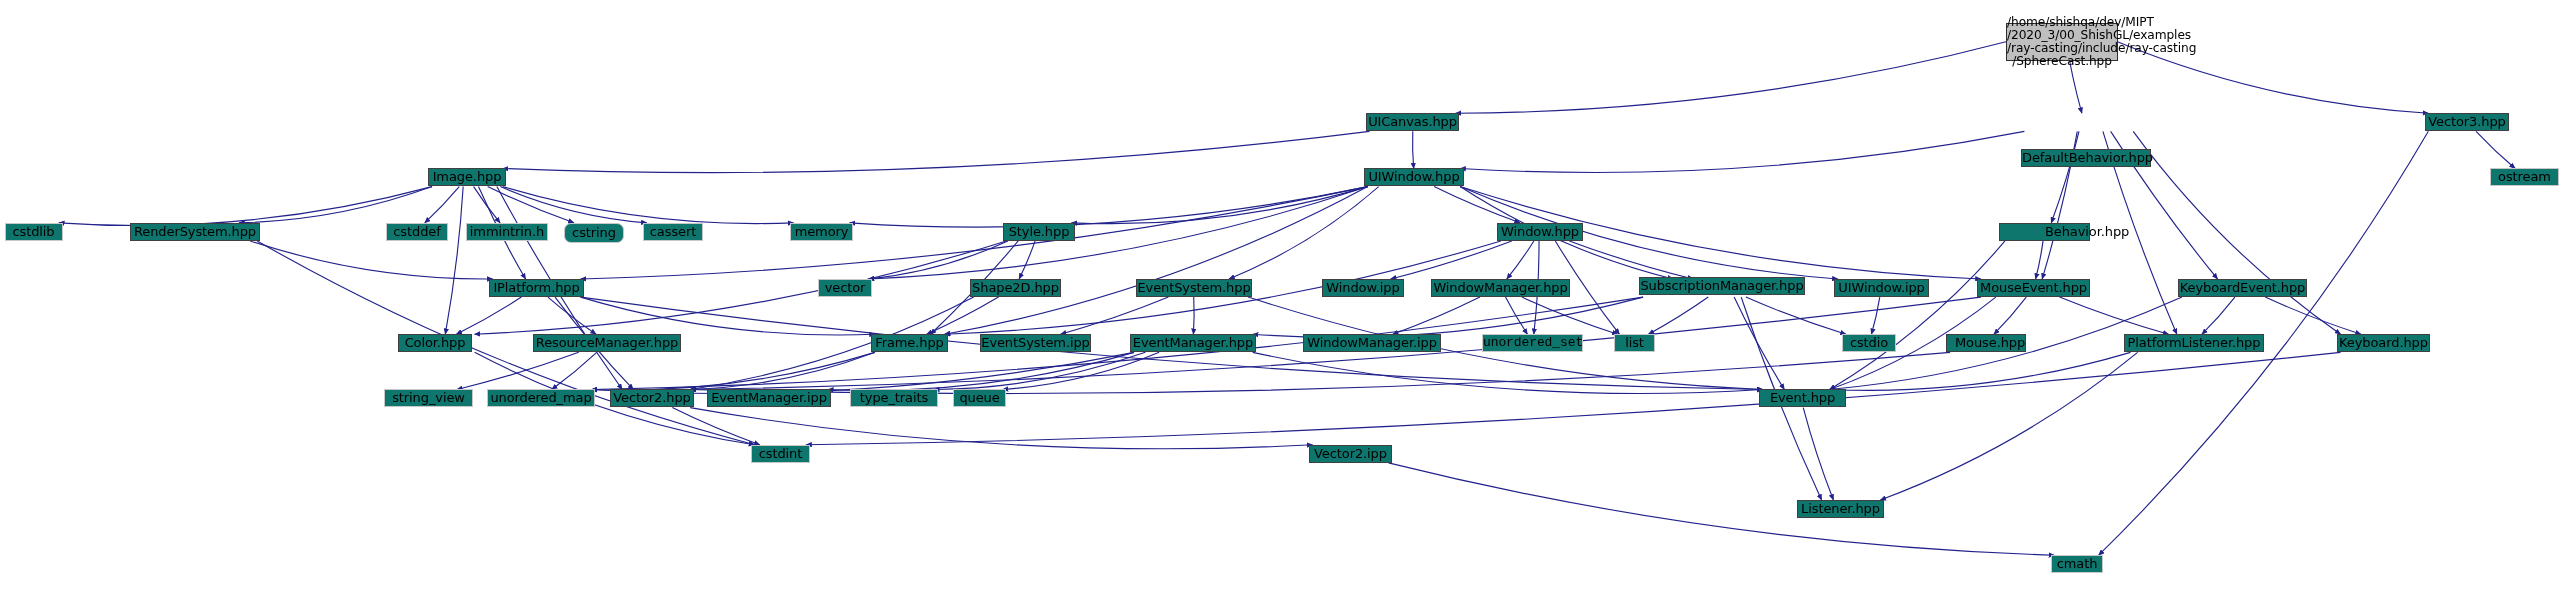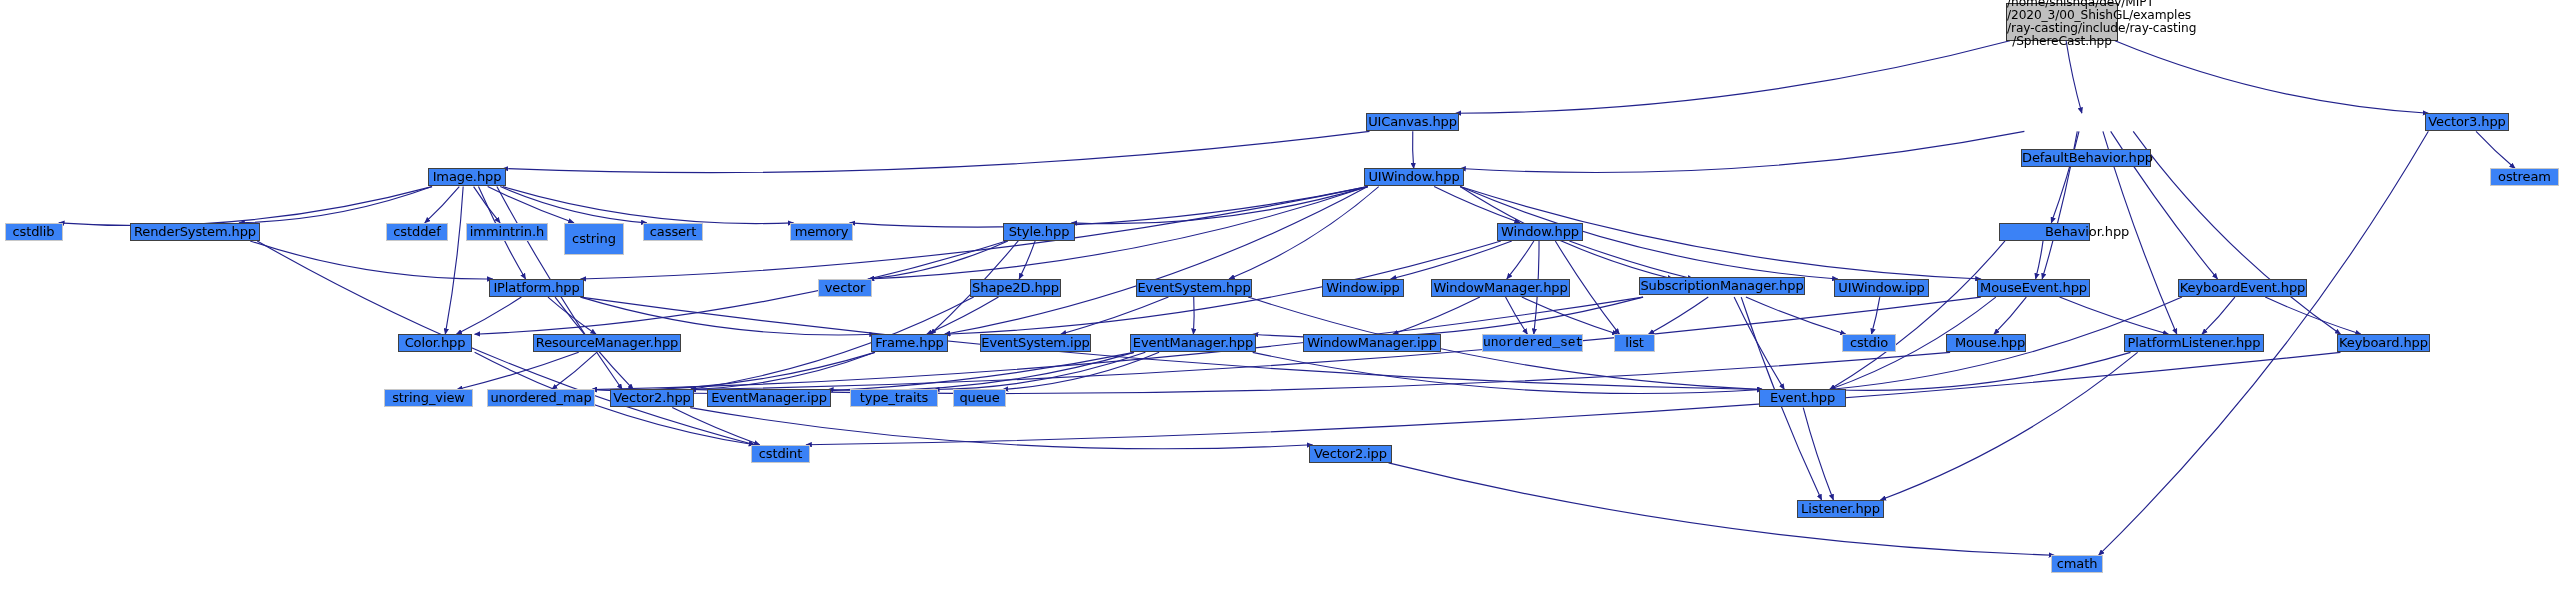--- a/index.html
+++ b/index.html
@@ -33,36 +33,37 @@
     width: 2576px;
     height: 615px;
   }
   .gnode {
     position: absolute;
     box-sizing: border-box;
     display: flex;
     align-items: center;
     justify-content: center;
     text-align: center;
-    background: #3b82f6;
+    background: #0f766e;
     border: 0.9px solid #c8c8c8;
     color: #000000;
     font-size: 13px;
     line-height: 13.6px;
     white-space: pre;
     letter-spacing: -0.1px;
   }
   .gnode.hdr {
     border: 1.4px solid #404040;
   }
   .gnode.root {
     border: 1.4px solid #303030;
     background: #bfbfbf;
     font-size: 12.2px;
     line-height: 13px;
+    margin-top: 20px;
   }
   .gnode .lbl {
     display: block;
     width: 100%;
   }
 </style>
 </head>
 <body>
 
 <div id="graph-canvas">
@@ -173,21 +174,21 @@
       <div class="gnode hdr" style="left: 1366px; top: 113px; width: 93px; height: 18px;"><span class="lbl">UICanvas.hpp</span></div>
       <div class="gnode hdr" style="left: 2021px; top: 113px; width: 130px; height: 18px; margin-top: 36px;"><span class="lbl">DefaultBehavior.hpp</span></div>
       <div class="gnode hdr" style="left: 2425px; top: 113px; width: 84px; height: 18px;"><span class="lbl">Vector3.hpp</span></div>
       <div class="gnode sys" style="left: 2490px; top: 168px; width: 69px; height: 18px;"><span class="lbl">ostream</span></div>
       <div class="gnode hdr" style="left: 428px; top: 168px; width: 78px; height: 18px;"><span class="lbl">Image.hpp</span></div>
       <div class="gnode hdr" style="left: 1364px; top: 168px; width: 100px; height: 18px;"><span class="lbl">UIWindow.hpp</span></div>
       <div class="gnode sys" style="left: 4.5px; top: 223px; width: 58px; height: 18px;"><span class="lbl">cstdlib</span></div>
       <div class="gnode hdr" style="left: 130px; top: 223px; width: 130px; height: 18px;"><span class="lbl">RenderSystem.hpp</span></div>
       <div class="gnode sys" style="left: 386px; top: 223px; width: 62px; height: 18px;"><span class="lbl">cstddef</span></div>
       <div class="gnode sys" style="left: 466px; top: 223px; width: 82px; height: 18px;"><span class="lbl">immintrin.h</span></div>
-      <div class="gnode sys" style="left: 564px; top: 223px; width: 60px; height: 32px;"><span class="lbl">cstring</span></div>
+      <div class="gnode sys" style="left: 564px; top: 223px; width: 60px; height: 20px; border-radius: 7px;"><span class="lbl">cstring</span></div>
       <div class="gnode sys" style="left: 643px; top: 223px; width: 60px; height: 18px;"><span class="lbl">cassert</span></div>
       <div class="gnode sys" style="left: 790px; top: 223px; width: 63px; height: 18px;"><span class="lbl">memory</span></div>
       <div class="gnode hdr" style="left: 1003px; top: 223px; width: 72px; height: 18px;"><span class="lbl">Style.hpp</span></div>
       <div class="gnode hdr" style="left: 1497px; top: 223px; width: 86px; height: 18px;"><span class="lbl">Window.hpp</span></div>
       <div class="gnode hdr" style="left: 1999px; top: 223px; width: 91px; height: 18px; padding-left: 45px;"><span class="lbl">Behavior.hpp</span></div>
       <div class="gnode hdr" style="left: 489px; top: 279px; width: 95px; height: 18px;"><span class="lbl">IPlatform.hpp</span></div>
       <div class="gnode sys" style="left: 818px; top: 279px; width: 54px; height: 18px;"><span class="lbl">vector</span></div>
       <div class="gnode hdr" style="left: 970px; top: 279px; width: 91px; height: 18px;"><span class="lbl">Shape2D.hpp</span></div>
       <div class="gnode hdr" style="left: 1136px; top: 279px; width: 116px; height: 18px;"><span class="lbl">EventSystem.hpp</span></div>
       <div class="gnode hdr" style="left: 1322px; top: 279px; width: 82px; height: 18px;"><span class="lbl">Window.ipp</span></div>

